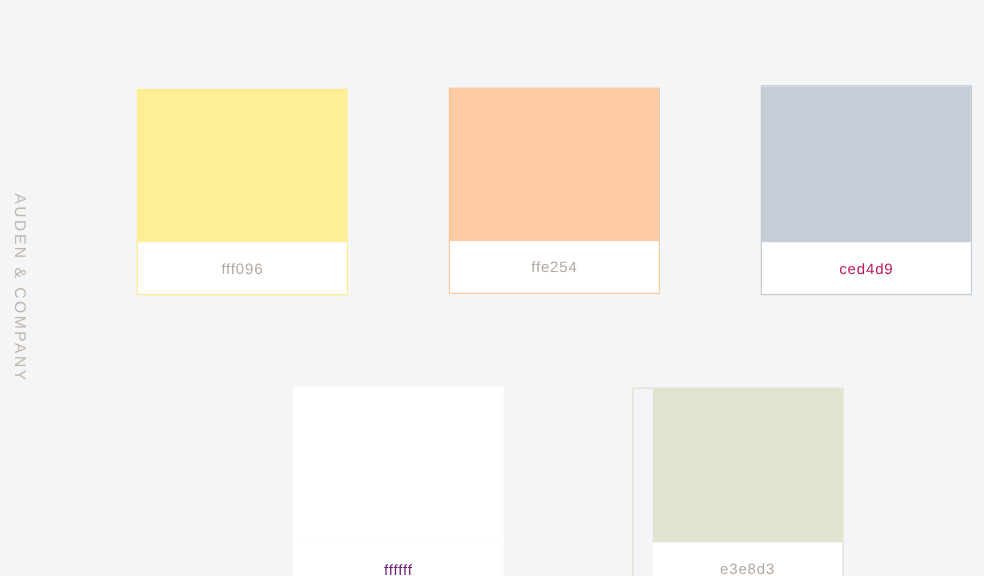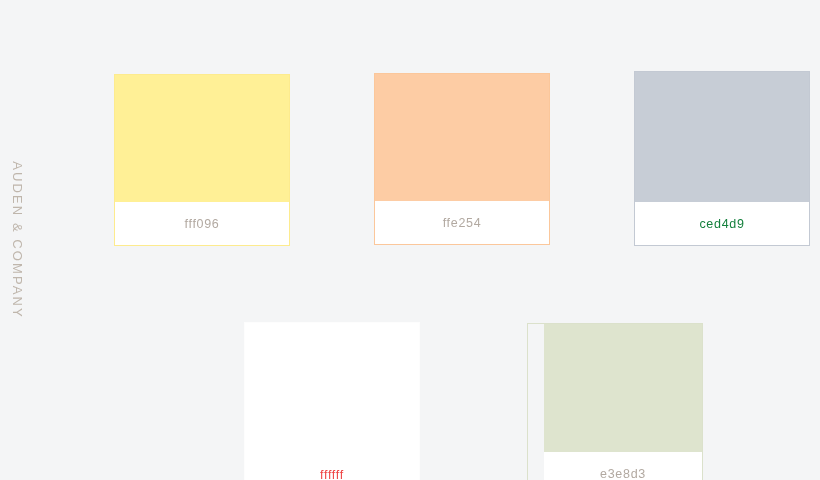--- a/index.html
+++ b/index.html
@@ -93,27 +93,27 @@
       </div>
       <div class="card" style="left: 374px; top: 41px; width: 176px; height: 172px; border-color: rgb(251, 199, 155);">
         <div class="card-fill" style="background: rgb(253, 204, 164);"></div>
         <div class="card-label" style="background: rgb(255, 255, 255);">
           <span class="card-label-text" style="color: rgb(178, 169, 161);">ffe254</span>
         </div>
       </div>
       <div class="card" style="left: 634px; top: 39px; width: 176px; height: 175px; border-color: rgb(195, 201, 211);">
         <div class="card-fill" style="background: rgb(199, 205, 214);"></div>
         <div class="card-label" style="background: rgb(255, 255, 255);">
-          <span class="card-label-text" style="color: #15803d;">ced4d9</span>
+          <span class="card-label-text" style="color: #be185d;">ced4d9</span>
         </div>
       </div>
       <div class="card" style="left: 244px; top: 290px; width: 176px; height: 175px; border-color: rgb(253, 253, 253);">
         <div class="card-fill" style="background: rgb(255, 255, 255);"></div>
         <div class="card-label" style="background: rgb(255, 255, 255);">
-          <span class="card-label-text" style="color: #ef4444;">ffffff</span>
+          <span class="card-label-text" style="color: #701a75;">ffffff</span>
         </div>
       </div>
       <div class="card" style="left: 527px; top: 291px; width: 176px; height: 173px; border-color: rgb(219, 225, 203); padding-left: 16px;">
         <div class="card-fill" style="background: rgb(222, 228, 206);"></div>
         <div class="card-label" style="background: rgb(255, 255, 255);">
           <span class="card-label-text" style="color: rgb(178, 169, 161);">e3e8d3</span>
         </div>
       </div>
     </div>
 

